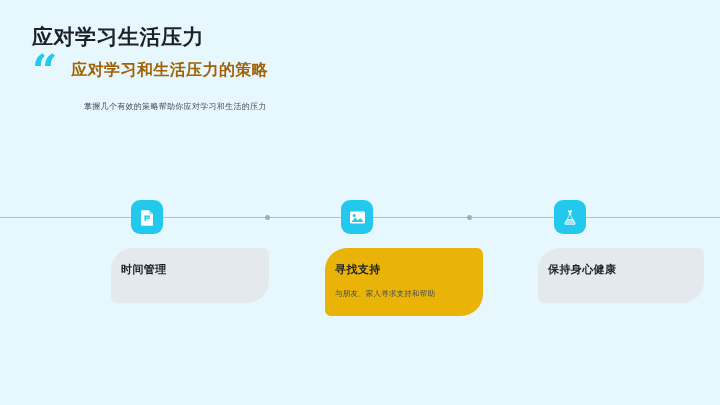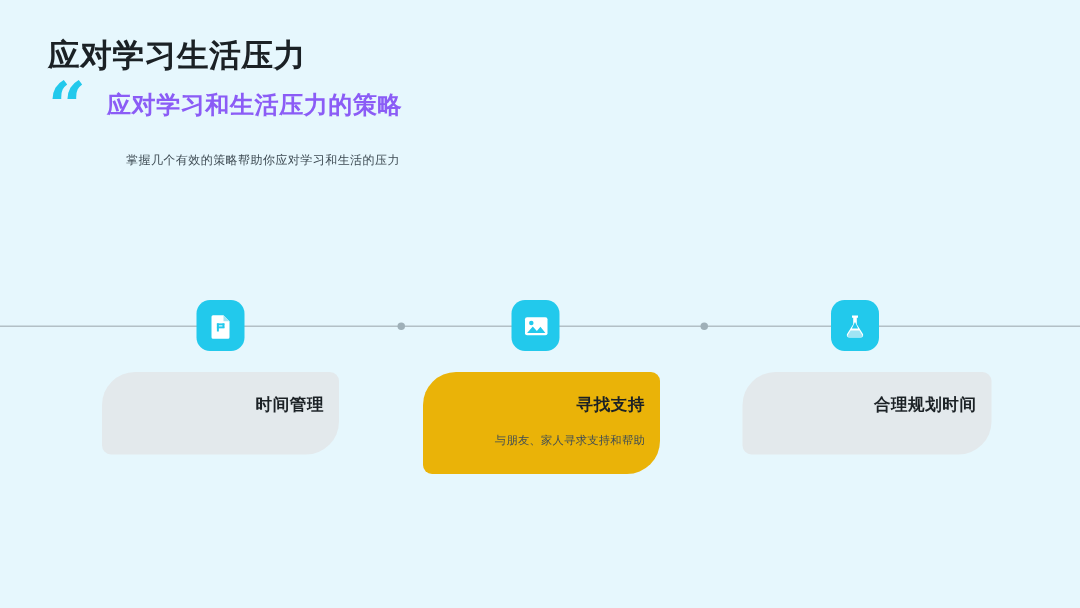--- a/index.html
+++ b/index.html
@@ -58,21 +58,21 @@
     font-weight: bold;
     font-family: "DejaVu Serif", "Liberation Serif", serif;
     margin-right: 14px;
     margin-top: 2px;
     user-select: none;
   }
 
   .sub-title {
     font-size: 16px;
     font-weight: bold;
-    color: #8b5cf6;
+    color: #a16207;
     letter-spacing: 0.4px;
     white-space: nowrap;
     margin-top: 3px;
   }
 
   .lead-text {
     position: absolute;
     left: 84px;
     top: 101px;
     font-size: 8px;
@@ -135,22 +135,23 @@
     left: 0;
     top: 248px;
     width: 720px;
   }
 
   .card {
     position: absolute;
     width: 158px;
     padding: 14px 10px 16px 10px;
     border-radius: 22px 6px 22px 6px;
-    text-align: right;
+    text-align: left;
     box-sizing: border-box;
+    margin-left: 43px;
   }
   .card.c1 { left: 68px;  background: #e3e9ec; }
   .card.c2 { left: 282px; background: #eab308; }
   .card.c3 { left: 495px; background: #e3e9ec; width: 166px; }
 
   .card-title {
     font-size: 11px;
     font-weight: bold;
     color: #1b2125;
     letter-spacing: 0.4px;
@@ -224,17 +225,17 @@
     <div class="card c1">
       <div class="card-title">时间管理</div>
     </div>
 
     <div class="card c2">
       <div class="card-title">寻找支持</div>
       <div class="card-desc">与朋友、家人寻求支持和帮助</div>
     </div>
 
     <div class="card c3">
-      <div class="card-title">合理规划时间</div>
+      <div class="card-title">保持身心健康</div>
     </div>
   </div>
 
 </div>
 
 </body></html>

